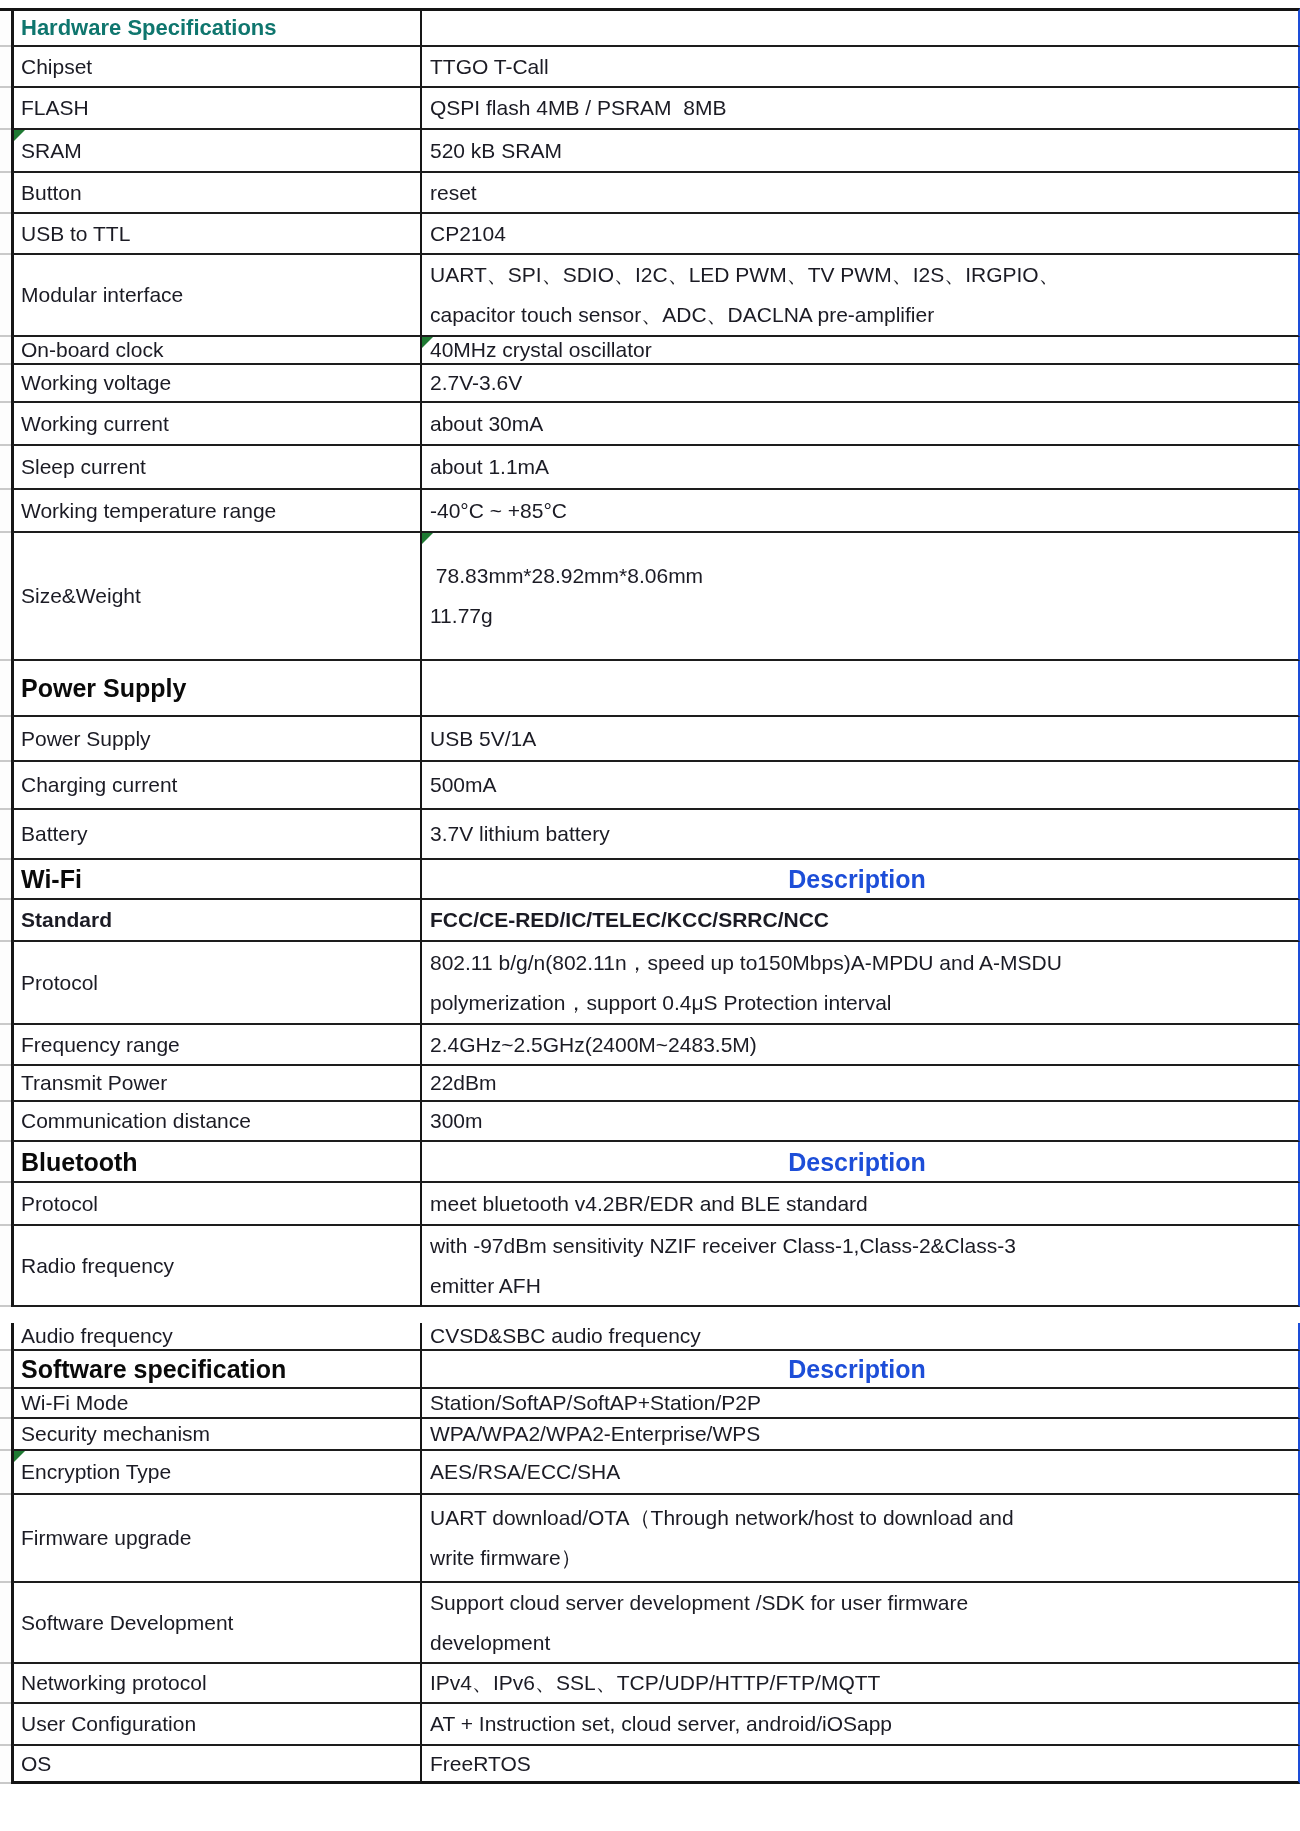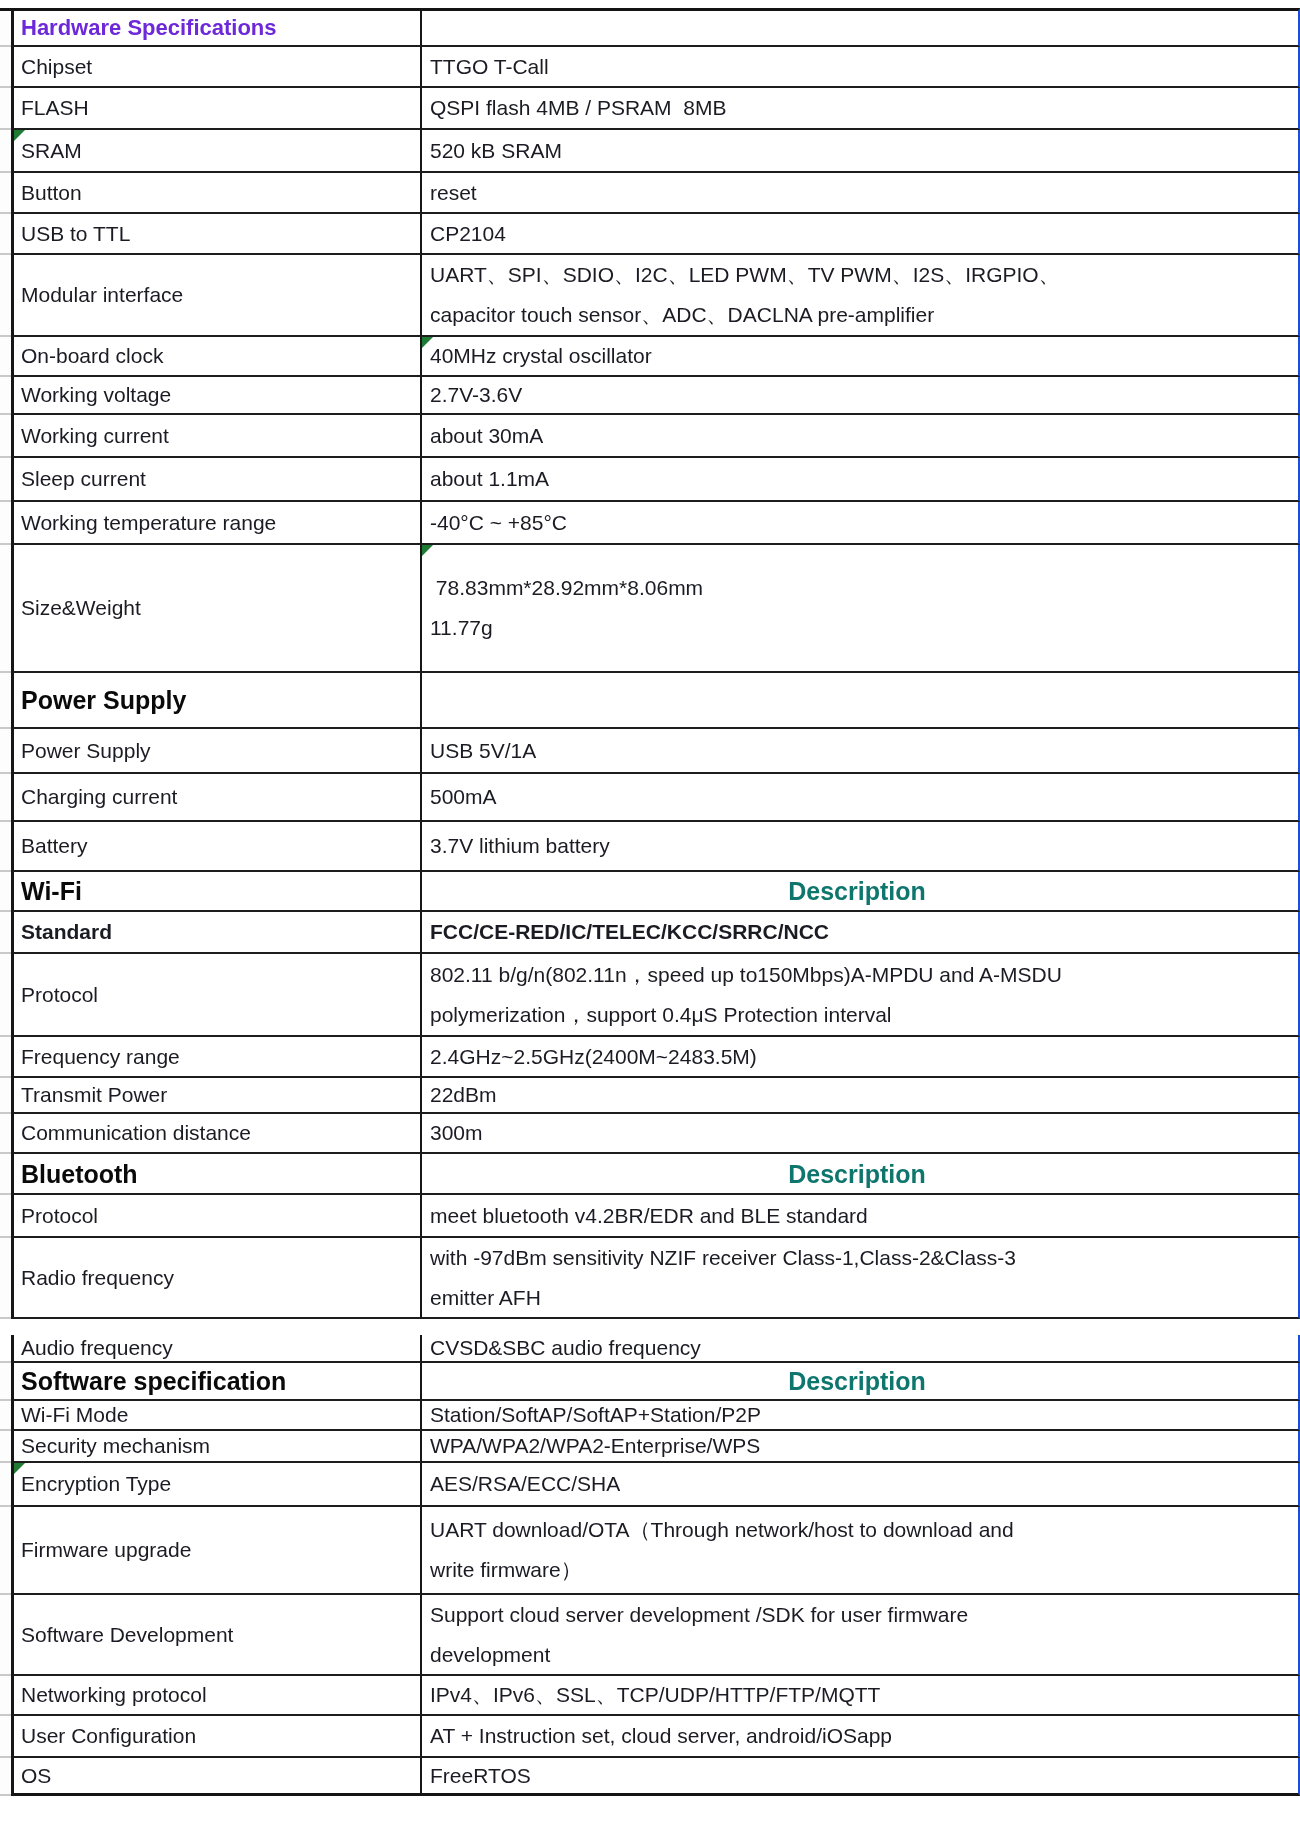--- a/index.html
+++ b/index.html
@@ -35,23 +35,23 @@
     display:flex;align-items:center;
     padding-left:8px;padding-right:6px;
   }
   .val.multi{flex-direction:column;justify-content:center;align-items:flex-start;}
   .val.desc{justify-content:center;padding-left:0;}
   .first .gut,.first .lab,.first .val{border-top:3px solid #141414;}
   .last .lab,.last .val{border-bottom:3px solid #141414;}
   .last .gut{border-bottom:2px solid #c9c9c9;}
   .t{white-space:pre;font-size:21px;line-height:26px;}
   .vline{white-space:pre;font-size:21px;line-height:40px;}
-  .kind-section-sm .lab .t{font-weight:700;font-size:22px;color:#6d28d9;}
+  .kind-section-sm .lab .t{font-weight:700;font-size:22px;color:#0f766e;}
   .kind-section .lab .t{font-weight:700;font-size:25px;color:#0a0a0a;}
-  .kind-section .val .t{font-weight:700;font-size:25px;color:#0f766e;}
+  .kind-section .val .t{font-weight:700;font-size:25px;color:#1d4ed8;}
   .tri{
     position:absolute;top:0;left:0;width:0;height:0;
     border-top:11px solid #1f7a33;
     border-right:11px solid transparent;
   }
 </style>
 </head>
 <body>
 
 <div id="sheet">
@@ -113,21 +113,21 @@
     <div class="row kind-double" style="height: 82px;">
       <div class="gut"></div>
       <div class="lab">
         <span class="t">Modular interface</span>
       </div>
       <div class="val multi">
         <span class="vline">UART、SPI、SDIO、I2C、LED PWM、TV PWM、I2S、IRGPIO、</span>
         <span class="vline">capacitor touch sensor、ADC、DACLNA pre-amplifier</span>
       </div>
     </div>
-    <div class="row kind-normal" style="height: 40px;">
+    <div class="row kind-normal" style="height: 28px;">
       <div class="gut"></div>
       <div class="lab">
         <span class="t">On-board clock</span>
       </div>
       <div class="val">
         <div class="tri"></div>
         <span class="t">40MHz crystal oscillator</span>
       </div>
     </div>
     <div class="row kind-normal" style="height: 38px;">

